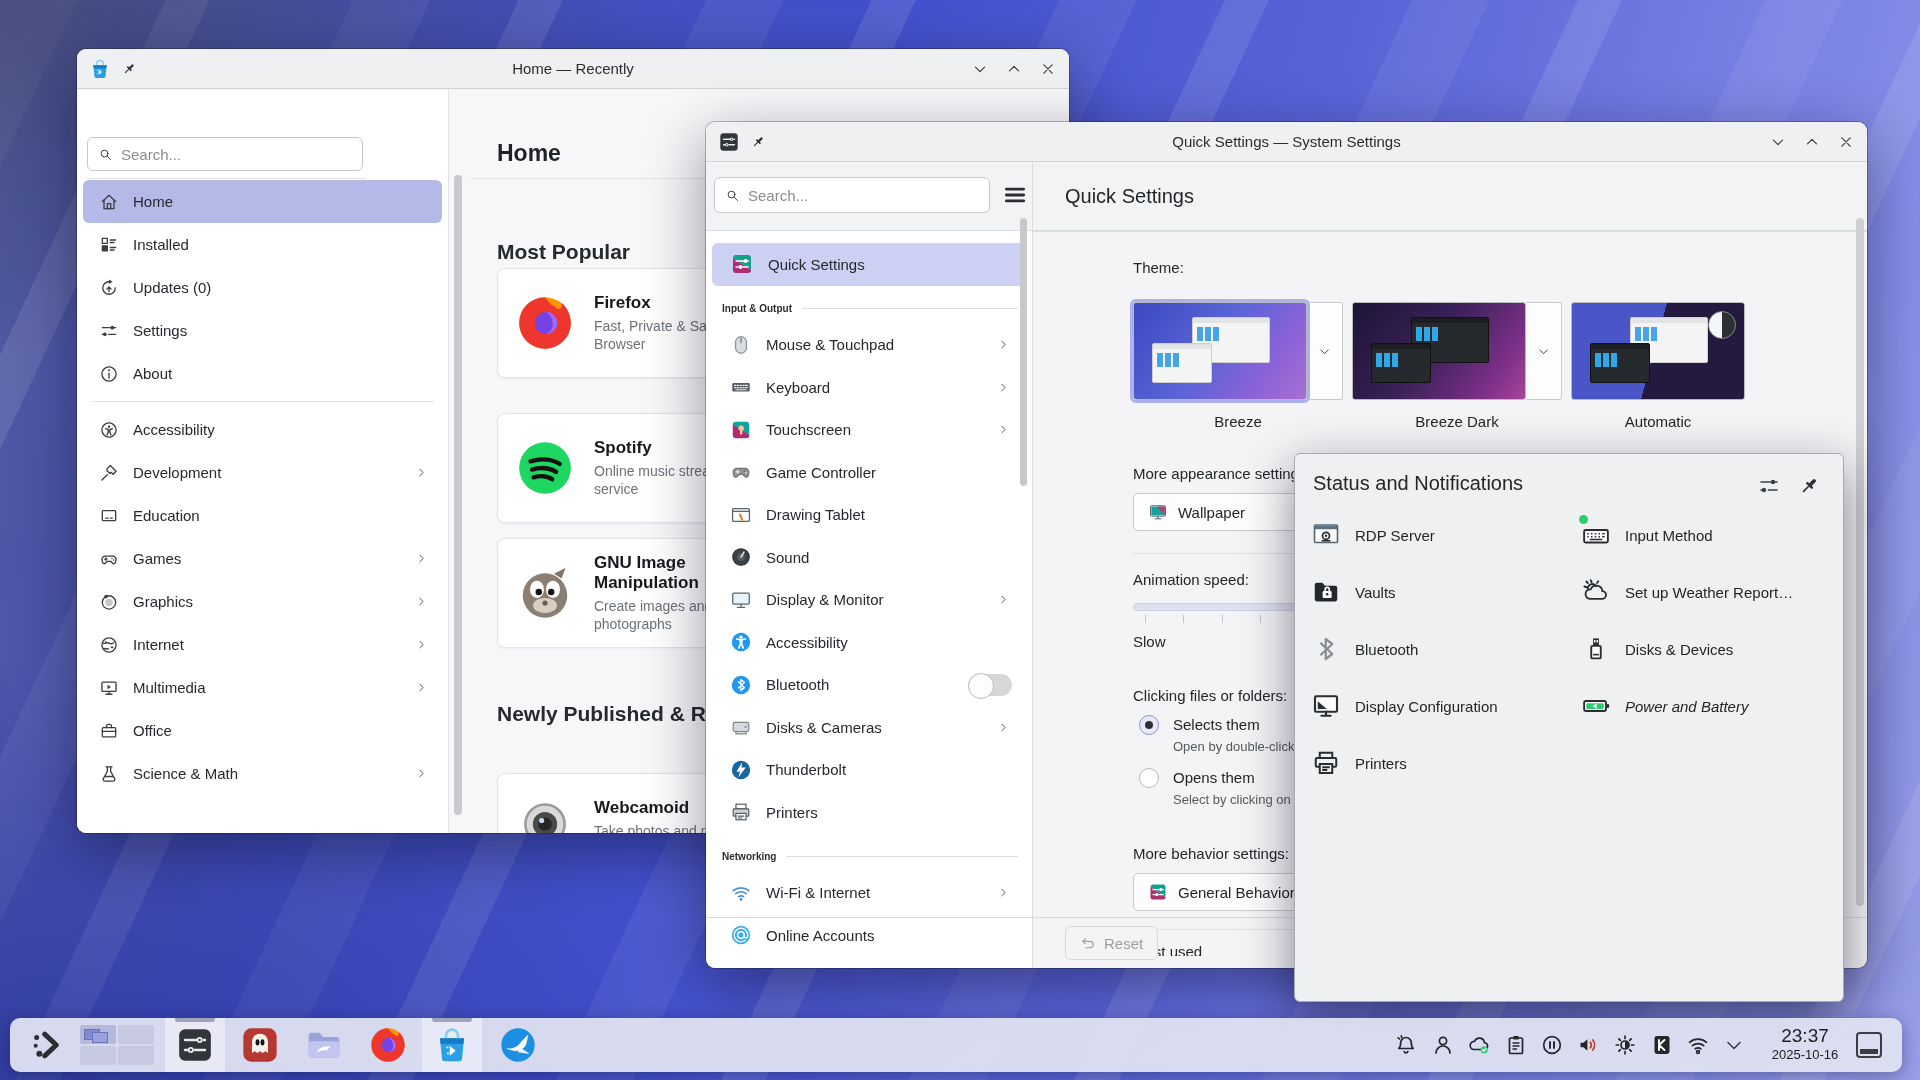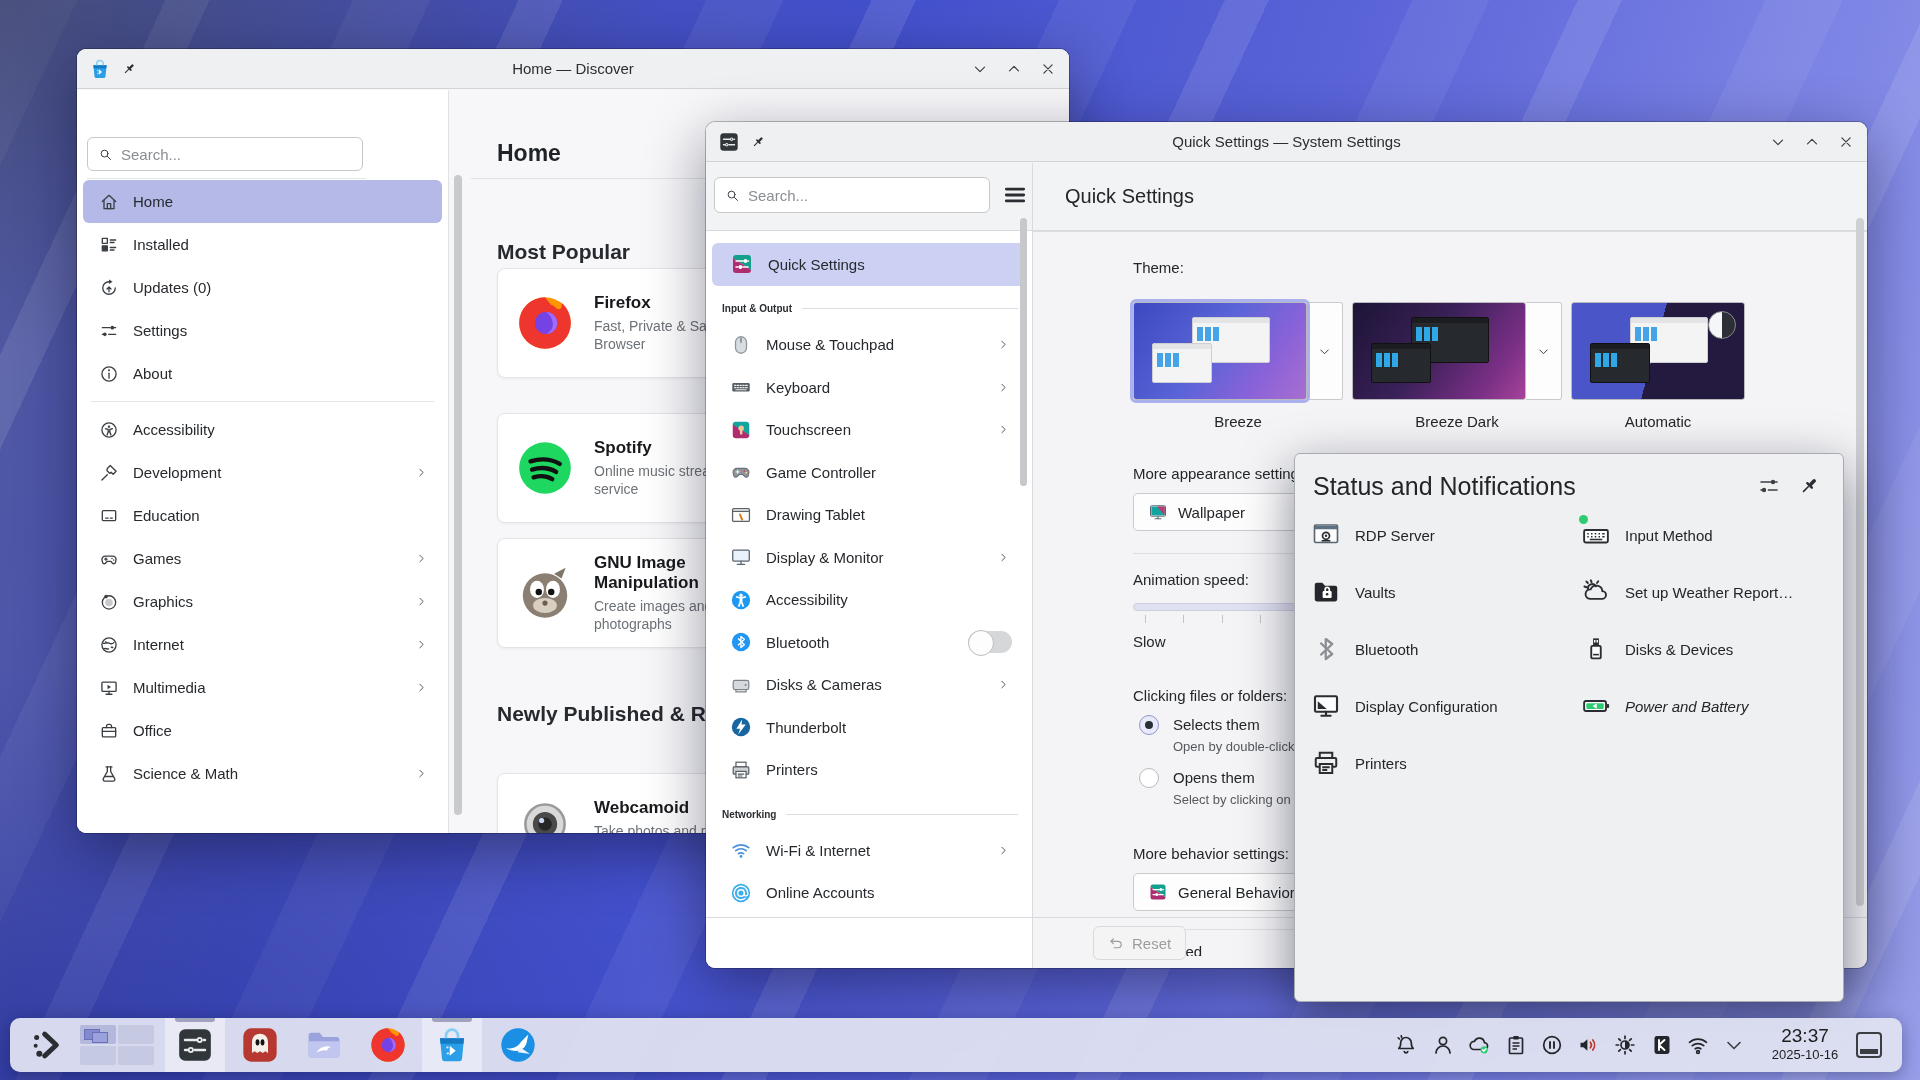--- a/index.html
+++ b/index.html
@@ -88,26 +88,26 @@
   .slider-track { position:absolute; height:8px; border-radius:4px; background:#dfe0f0; border:1px solid #cdcee2; }
   .tick { position:absolute; width:1px; height:8px; background:#c3c4c8; }
   .radio { position:absolute; width:20px; height:20px; border-radius:50%; }
   .radio.on { background:#e8eafa; border:1px solid #8f96c8; }
   .radio.on::before { content:""; position:absolute; left:5px; top:5px; width:8px; height:8px; border-radius:50%; background:#2b2f38; }
   .radio.off { background:#fff; border:1px solid #b9babc; }
   .radio-label { position:absolute; font-size:15px; color:#232629; }
   .radio-sub { position:absolute; font-size:13px; color:#55595d; }
   .clipline { position:absolute; overflow:hidden; font-size:15px; color:#232629; }
   #settings .footer-sep { position:absolute; left:0; right:0; height:1px; background:#d9dadc; }
-  .reset-btn { position:absolute; background:#f4f4f5; border:1px solid #d8d9db; border-radius:6px; display:flex; align-items:center; gap:8px; font-size:15px; color:#9b9ea1; padding:0 14px;margin-left:28px; }
+  .reset-btn { position:absolute; background:#f4f4f5; border:1px solid #d8d9db; border-radius:6px; display:flex; align-items:center; gap:8px; font-size:15px; color:#9b9ea1; padding:0 14px; }
   #settings .right-scroll { position:absolute; right:3px; top:96px; width:8px; height:688px; background:#cfd0d3; border-radius:4px; }
 
   
   #popup { position:absolute; left:1294px; top:453px; width:550px; height:549px; background:#eef0f1; border:1px solid #a9acae; border-radius:6px; box-shadow:0 16px 50px rgba(10,12,40,.5); z-index:30; }
-  #popup .ptitle { position:absolute; left:18px; top:18px; font-size:25px; font-weight:500; color:#232629; }
+  #popup .ptitle { position:absolute; left:18px; top:18px; font-size:20px; font-weight:500; color:#232629; }
   #popup .phead-ic { position:absolute; top:20px; width:24px; height:24px; }
   .pitem { position:absolute; display:flex; align-items:center; gap:14px; height:46px; }
   .pitem .plabel { font-size:15px; color:#232629; }
   .pitem .pic { width:30px; height:30px; position:relative; }
   .greendot { position:absolute; left:-2px; top:-5px; width:9px; height:9px; border-radius:50%; background:#2ecc71; }
 
   
   #taskbar { position:absolute; left:10px; right:18px; top:1018px; height:54px; background:rgba(222,224,240,.96); border-radius:10px; box-shadow:0 4px 18px rgba(10,12,40,.35); z-index:40; }
   .task { position:absolute; top:0; height:54px; display:flex; align-items:center; justify-content:center; }
   .task.active { background:rgba(255,255,255,.42); }
@@ -143,21 +143,21 @@
         </span>
       <span class="ic" style="width:16px;height:16px;margin-left:10px">
           <svg viewBox="0 0 24 24">
             <g transform="rotate(45 12 12)" fill="#2a2e32">
               <rect x="10.2" y="3" width="3.6" height="8" rx="1.6"></rect>
               <rect x="7.6" y="10" width="8.8" height="2.4" rx="1.2"></rect>
               <rect x="11.2" y="12.4" width="1.6" height="8"></rect>
             </g>
           </svg>
         </span>
-      <span class="title">Home — Discover</span>
+      <span class="title">Home — Recently</span>
       <span class="winbtns">
         <span class="winbtn ic">
             <svg viewBox="0 0 24 24" stroke="#3a3f44" fill="none" stroke-width="1.6" stroke-linecap="round" stroke-linejoin="round">
               <path d="M6 9.5l6 6 6-6"></path>
             </svg>
           </span>
         <span class="winbtn ic">
             <svg viewBox="0 0 24 24" stroke="#3a3f44" fill="none" stroke-width="1.6" stroke-linecap="round" stroke-linejoin="round">
               <path d="M6 14.5l6-6 6 6"></path>
             </svg>
@@ -562,20 +562,30 @@
           </div>
           <div class="set-item">
             <span class="ic" style="width: 22px; height: 22px;">
               <svg viewBox="0 0 24 24">
                 <rect x="2.8" y="5" width="18.4" height="14" rx="1.4" fill="#fdfdfd" stroke="#5c6268" stroke-width="1.4"></rect>
                 <path d="M2.8 8h18.4" stroke="#5c6268" stroke-width="1.4"></path>
                 <path d="M11 11.5l2.2 5.5" stroke="#e07c20" stroke-width="2.2" stroke-linecap="round"></path>
               </svg>
             </span>
             <span>Drawing Tablet</span>
+          </div>
+          <div class="set-item">
+            <span class="ic" style="width: 22px; height: 22px;">
+              <svg viewBox="0 0 24 24">
+                <circle cx="12" cy="12" r="9" fill="#3c4348" stroke="#24292d" stroke-width="1.2"></circle>
+                <circle cx="12" cy="12" r="4.2" fill="#575f66"></circle>
+                <path d="M12 12l3.2-5.2" stroke="#d6dade" stroke-width="1.8" stroke-linecap="round"></path>
+              </svg>
+            </span>
+            <span>Sound</span>
           </div>
           <div class="set-item">
             <span class="ic" style="width: 22px; height: 22px;">
               <svg viewBox="0 0 24 24">
                 <rect x="3" y="4.5" width="18" height="12" rx="1.2" fill="#eaf3fb" stroke="#5a6570" stroke-width="1.4"></rect>
                 <path d="M12 16.5v3M8 20h8" stroke="#5a6570" stroke-width="1.4" stroke-linecap="round"></path>
               </svg>
             </span>
             <span>Display &amp; Monitor</span>
             <span class="ic chev" style="width: 13px; height: 13px;">

